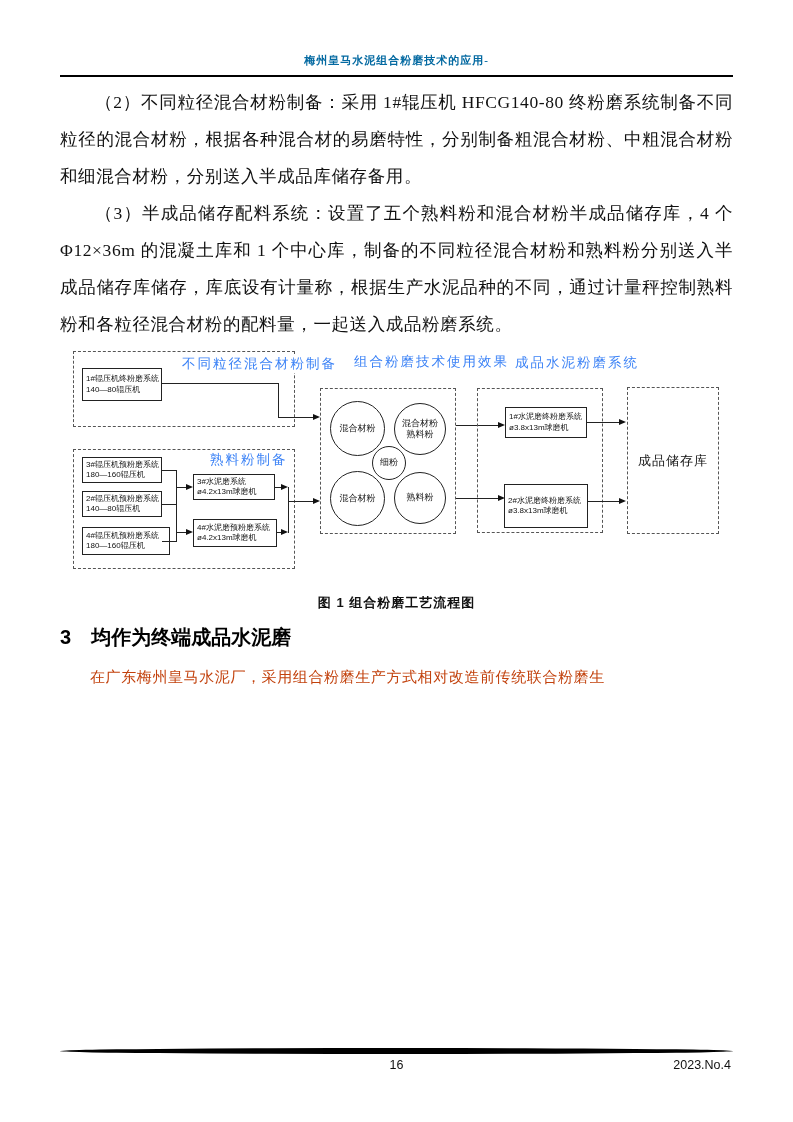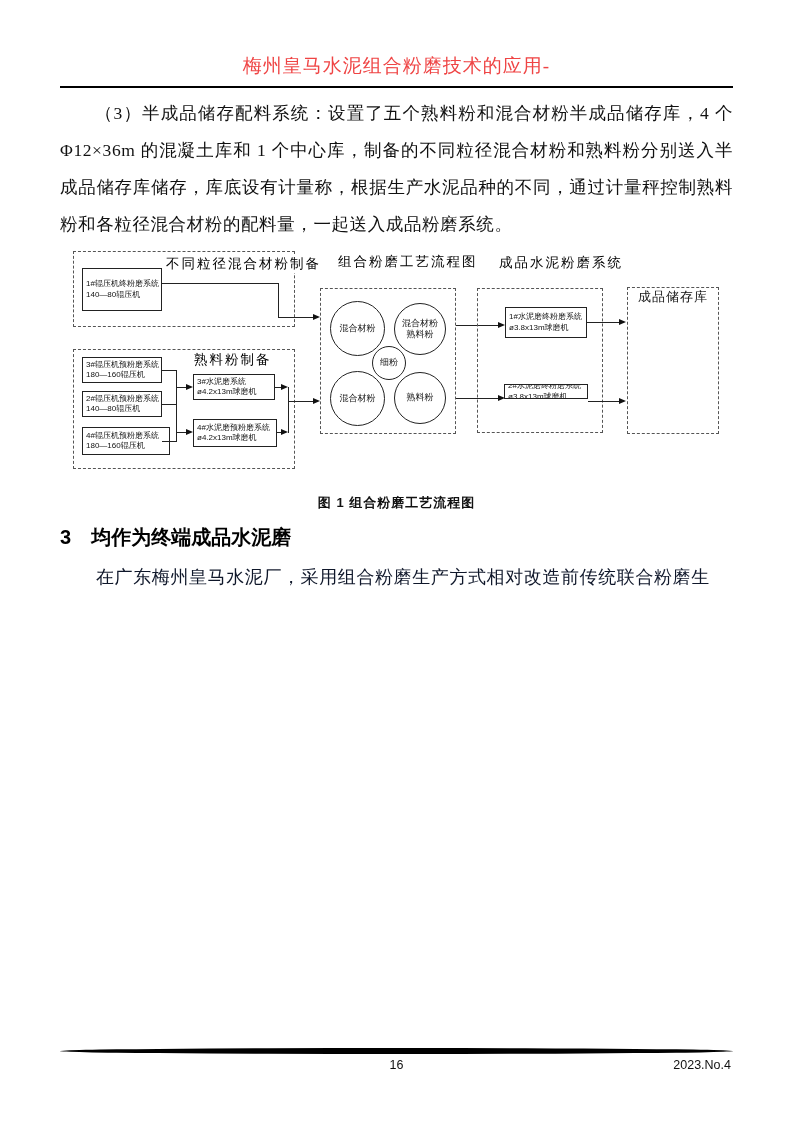--- a/index.html
+++ b/index.html
@@ -4,85 +4,86 @@
 <style>
   * { margin:0; padding:0; box-sizing:border-box; }
   html,body { background:#ffffff; }
   .page {
     position:relative; width:793px; height:1122px; background:#ffffff;
     color:#1a1a1a; font-family:"Liberation Serif", serif; overflow:hidden;
     margin:0 auto;
   }
   .content { padding:0 60px; }
   .header { margin-top:53px; text-align:center; }
-  .header-title { font-size:19px; letter-spacing:1px; color:#ef4444; }
+  .header-title { font-size:11px; letter-spacing:1px; color:#0369a1;font-weight:bold; }
   .header-rule { margin-top:7px; height:2px; background:#000; }
   .bodytext { margin-top:7px; }
   .bodytext p {
     font-size:17.5px; line-height:37px; text-align:justify;
     text-justify:inter-ideograph; letter-spacing:0.6px; color:#111;
   }
   .bodytext p.indent { text-indent:2em; }
   
   .diagram { position:relative; width:673px; height:236px; margin-top:2px;
     font-family:"Liberation Sans", sans-serif; }
   .box-dashed { position:absolute; border:1px dashed #555; background:transparent; }
   .box-solid { position:absolute; border:1px solid #222; background:#fff;
     display:flex; flex-direction:column; justify-content:center; align-items:flex-start;
     padding:1px 3px; font-size:8px; line-height:1.3; color:#111; white-space:nowrap; overflow:hidden; }
-  .diagram-title { position:absolute; font-size:13.5px; letter-spacing:2px; color:#000000;
-    background:#fff; padding:0 2px; white-space:nowrap; }
+  .diagram-title { position:absolute; font-size:13.5px; letter-spacing:2px; color:#3b82f6;
+    background:#fff; padding:0 2px; white-space:nowrap;margin-left:16px; }
   .hline { position:absolute; height:1px; background:#222; }
   .vline { position:absolute; width:1px; background:#222; }
   .arr-r { position:absolute; width:0; height:0;
     border-top:3.5px solid transparent; border-bottom:3.5px solid transparent;
     border-left:7px solid #111; }
   .circle { position:absolute; border:1px solid #222; border-radius:50%;
     display:flex; flex-direction:column; align-items:center; justify-content:center;
     font-size:9px; line-height:1.25; color:#111; text-align:center; background:#fff; }
   .storage-label { position:absolute; left:567px; top:42px; width:92px; height:147px;
     display:flex; align-items:center; justify-content:center; font-size:13px;
     letter-spacing:1px; color:#111; }
   .storage-label .inner { border:1px dashed #555; width:100%; height:100%;
-    display:flex; justify-content:center; }
+    display:flex; align-items:center; justify-content:center; }
   
   .fig-caption { margin-top:13px; text-align:center; font-family:"Liberation Sans",sans-serif;
     font-size:13px; font-weight:600; letter-spacing:1px; color:#111; }
   .sec-heading { margin-top:12px; display:flex; align-items:baseline; gap:20px;
     font-family:"Liberation Sans",sans-serif; font-weight:bold; font-size:20px; color:#000; }
   .after-fig { margin-top:8px; }
-  .after-fig p { font-size:18px; line-height:37px; text-indent:2em; text-align:justify;
-    letter-spacing:0.6px; color:#0f172a; }
+  .after-fig p { font-size:15px; line-height:37px; text-indent:2em; text-align:justify;
+    letter-spacing:0.6px; color:#c2410c; }
   .footer-rule { position:absolute; left:60px; width:673px; top:1048px; height:6px;
     background:#000; border-radius:50%; }
   .footer-row { position:absolute; left:60px; width:673px; top:1058px;
     font-family:"Liberation Sans",sans-serif; font-size:12.5px; color:#111; }
   .footer-page { position:absolute; left:0; width:100%; text-align:center; }
   .footer-issue { position:absolute; right:2px; }
 </style>
 </head>
 <body>
 
 <div class="page">
   <div class="content">
 
     <div class="header">
       <div class="header-title">梅州皇马水泥组合粉磨技术的应用-</div>
       <div class="header-rule"></div>
     </div>
 
     <div class="bodytext">
+      <p class="indent">（2）不同粒径混合材粉制备：采用 1#辊压机 HFCG140-80 终粉磨系统制备不同粒径的混合材粉，根据各种混合材的易磨特性，分别制备粗混合材粉、中粗混合材粉和细混合材粉，分别送入半成品库储存备用。</p>
       <p class="indent">（3）半成品储存配料系统：设置了五个熟料粉和混合材粉半成品储存库，4 个Φ12×36m 的混凝土库和 1 个中心库，制备的不同粒径混合材粉和熟料粉分别送入半成品储存库储存，库底设有计量称，根据生产水泥品种的不同，通过计量秤控制熟料粉和各粒径混合材粉的配料量，一起送入成品粉磨系统。</p>
     </div>
 
     <div class="diagram">
 
       <div class="box-dashed" style="left:13px;top:6px;width:222px;height:76px;"></div>
       <div class="diagram-title" style="left:104px;top:10px;">不同粒径混合材粉制备</div>
-      <div class="box-solid" style="left:22px;top:23px;width:80px;height:43px;text-align:center;">
+      <div class="box-solid" style="left:22px;top:23px;width:80px;height:33px;text-align:center;">
         <span>1#辊压机终粉磨系统</span>
         <span>140—80辊压机</span>
       </div>
       <div class="hline" style="left:102px;top:38px;width:116px;"></div>
       <div class="vline" style="left:218px;top:38px;height:34px;"></div>
       <div class="hline" style="left:218px;top:72px;width:35px;"></div>
       <div class="arr-r" style="left:253px;top:68.5px;"></div>
 
       <div class="box-dashed" style="left:13px;top:104px;width:222px;height:120px;"></div>
       <div class="diagram-title" style="left:132px;top:106px;">熟料粉制备</div>
@@ -115,21 +116,21 @@
         <span>ø4.2x13m球磨机</span>
       </div>
       <div class="hline" style="left:215px;top:142px;width:7px;"></div>
       <div class="arr-r" style="left:221px;top:138.5px;"></div>
       <div class="hline" style="left:217px;top:187px;width:5px;"></div>
       <div class="arr-r" style="left:221px;top:183.5px;"></div>
       <div class="vline" style="left:228px;top:142px;height:46px;"></div>
       <div class="hline" style="left:228px;top:156px;width:25px;"></div>
       <div class="arr-r" style="left:253px;top:152.5px;"></div>
 
-      <div class="diagram-title" style="left:276px;top:8px;">组合粉磨工艺流程图</div>
+      <div class="diagram-title" style="left:276px;top:8px;">组合粉磨技术使用效果</div>
       <div class="box-dashed" style="left:260px;top:43px;width:136px;height:146px;"></div>
       <div class="circle" style="left:270px;top:56px;width:55px;height:55px;">
         <span>混合材粉</span>
       </div>
       <div class="circle" style="left:334px;top:58px;width:52px;height:52px;">
         <span>混合材粉</span>
         <span>熟料粉</span>
       </div>
       <div class="circle" style="left:312px;top:101px;width:34px;height:34px;">
         <span>细粉</span>
@@ -144,21 +145,21 @@
       <div class="arr-r" style="left:438px;top:76.5px;"></div>
       <div class="hline" style="left:396px;top:153px;width:42px;"></div>
       <div class="arr-r" style="left:438px;top:149.5px;"></div>
 
       <div class="diagram-title" style="left:437px;top:9px;">成品水泥粉磨系统</div>
       <div class="box-dashed" style="left:417px;top:43px;width:126px;height:145px;"></div>
       <div class="box-solid" style="left:445px;top:62px;width:82px;height:31px;">
         <span>1#水泥磨终粉磨系统</span>
         <span>ø3.8x13m球磨机</span>
       </div>
-      <div class="box-solid" style="left:444px;top:139px;width:84px;height:15px;">
+      <div class="box-solid" style="left:444px;top:139px;width:84px;height:44px;">
         <span>2#水泥磨终粉磨系统</span>
         <span>ø3.8x13m球磨机</span>
       </div>
       <div class="hline" style="left:527px;top:77px;width:32px;"></div>
       <div class="arr-r" style="left:559px;top:73.5px;"></div>
       <div class="hline" style="left:528px;top:156px;width:31px;"></div>
       <div class="arr-r" style="left:559px;top:152.5px;"></div>
 
       <div class="storage-label">
         <div class="inner">

